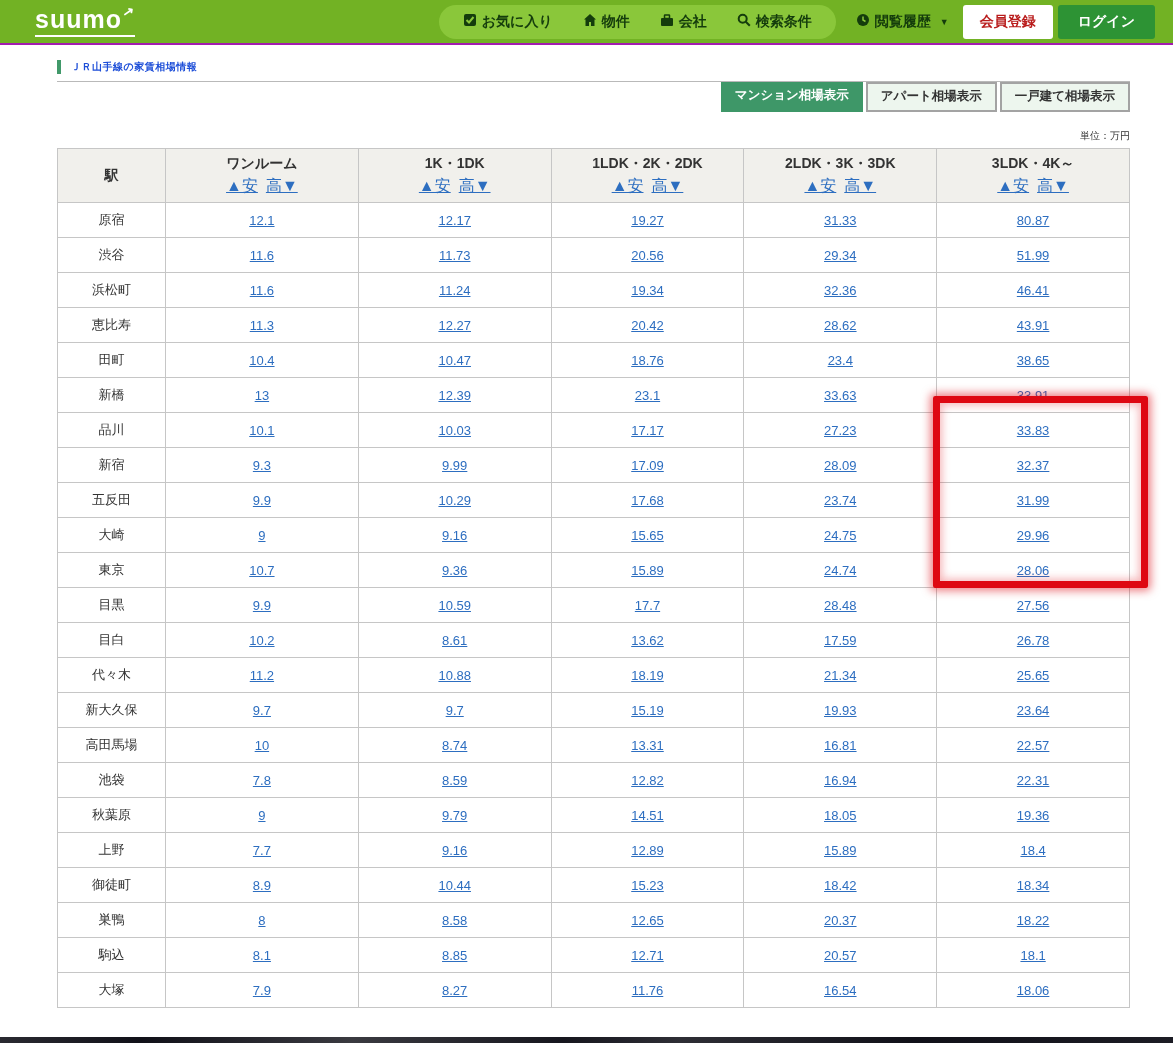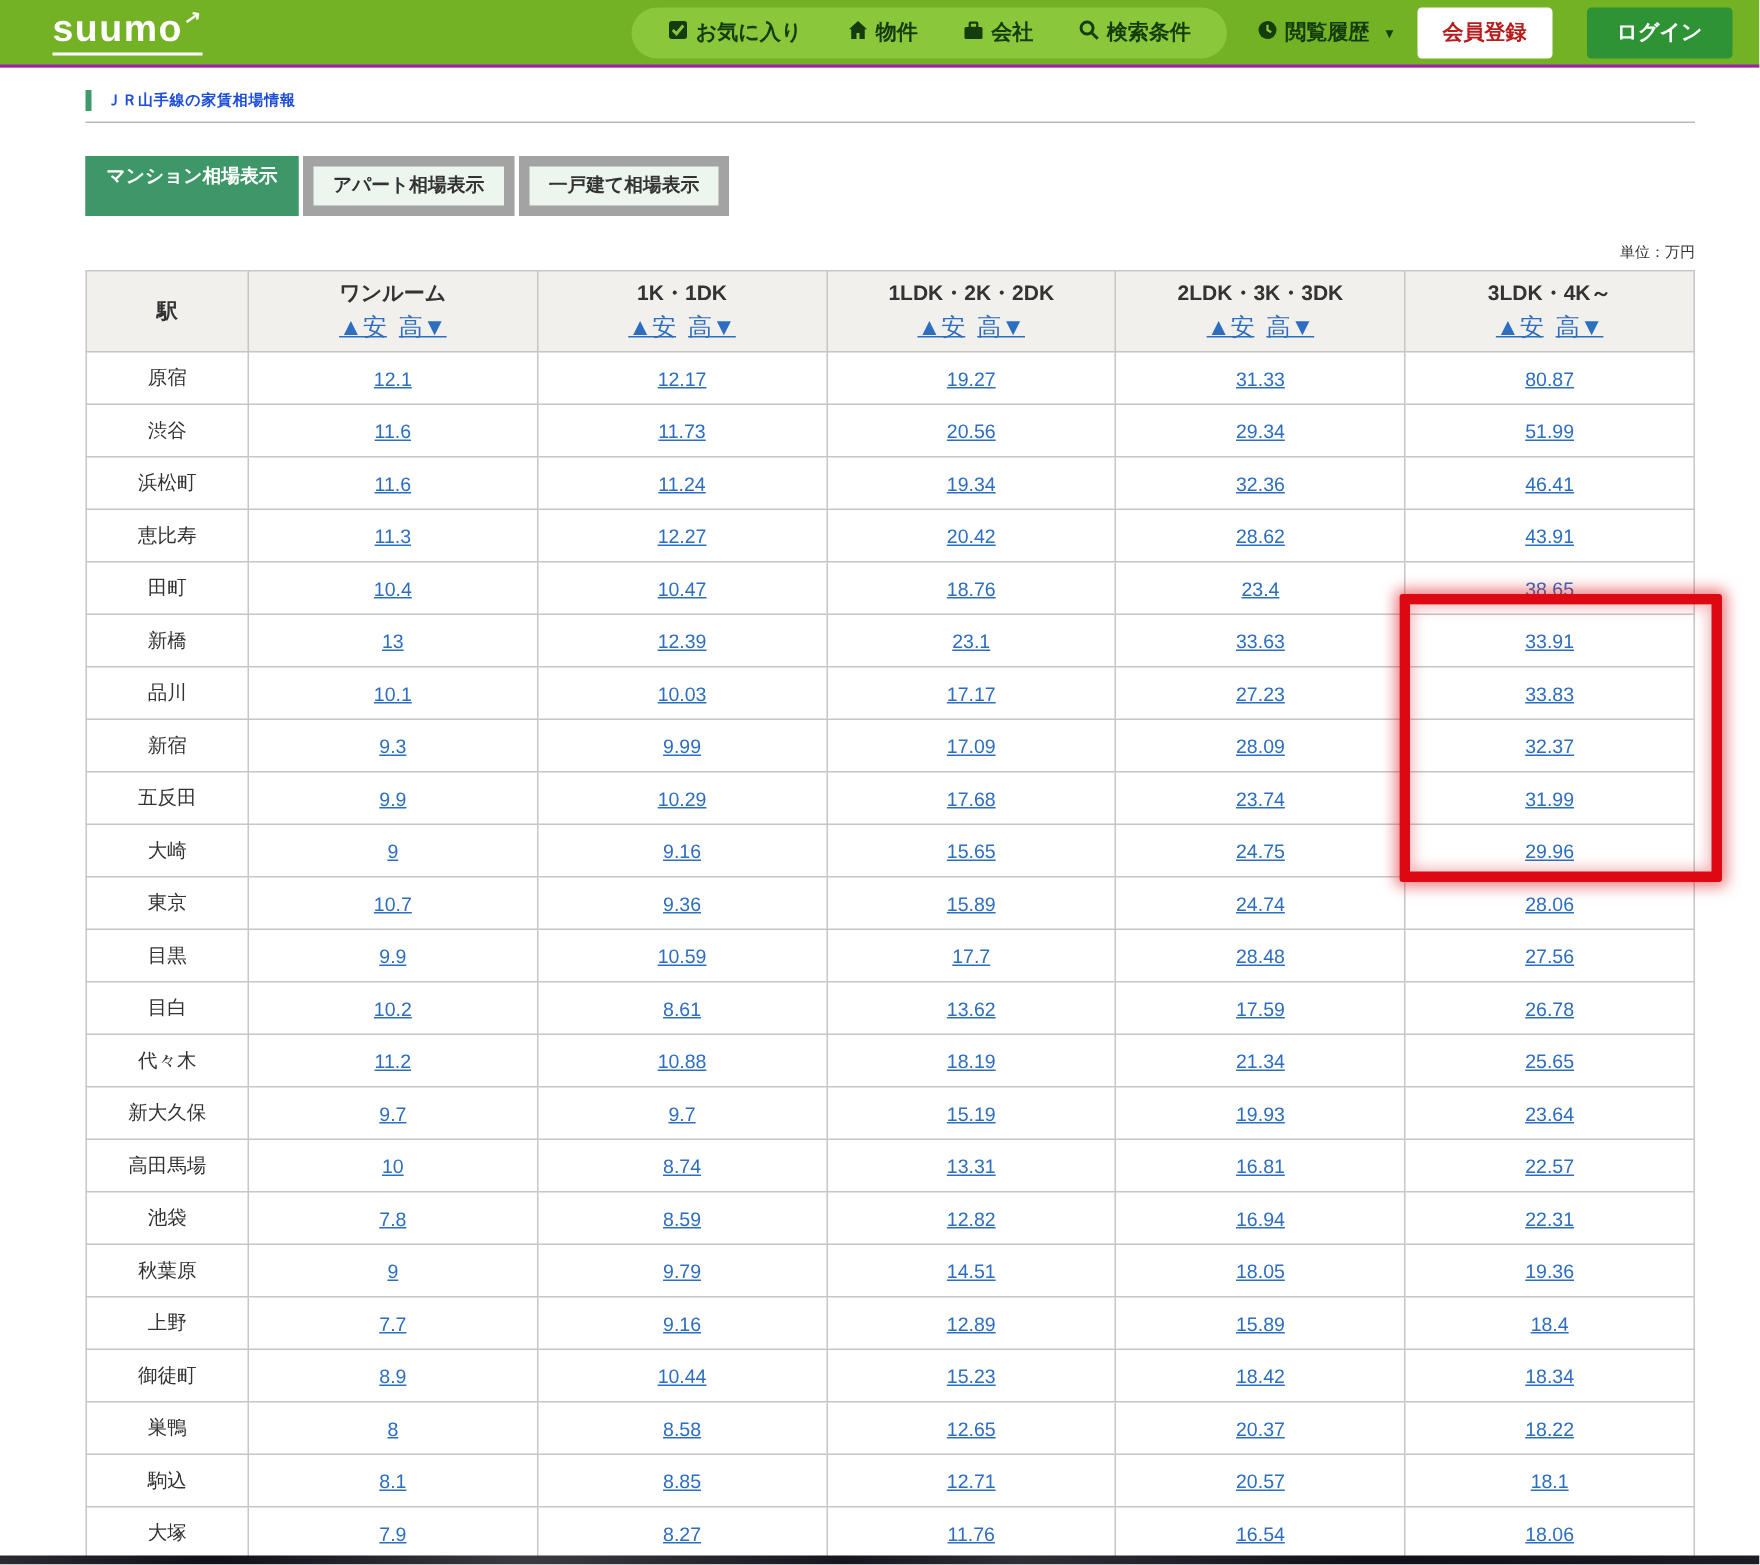--- a/index.html
+++ b/index.html
@@ -28,33 +28,33 @@
     font-size:14px; font-weight:bold; cursor:pointer; white-space:nowrap;
   }
   .history-item { margin:0 14px 0 20px; }
   .history-item .caret { font-size:9px; margin-left:4px; color:#143c0c; }
   .btn-register {
     background:#fff; color:#b91c1c; font-size:14px; font-weight:bold;
     padding:8px 17px; border-radius:3px; cursor:pointer; white-space:nowrap;
   }
   .btn-login {
     background:#2d9334; color:#fff; font-size:14px; font-weight:bold;
-    padding:8px 20px; border-radius:3px; margin-left:23px; cursor:pointer; white-space:nowrap;
+    padding:8px 20px; border-radius:3px; margin-left:5px; cursor:pointer; white-space:nowrap;
   }
   
   .content { margin:15px 43px 0 57px; position:relative; }
   .title-row {
     display:flex; align-items:stretch; border-bottom:1px solid #b9b9b9; padding-bottom:7px;
   }
   .title-accent { width:4px; background:#41996a; margin-right:10px; }
   .page-title { font-size:10px; font-weight:bold; color:#1d4ed8; letter-spacing:0.5px; }
-  .tabs { display:flex; gap:3px; margin-top:22px; }
+  .tabs { display:flex; gap:3px; margin-top:0;justify-content:flex-end; }
   .tab { font-size:12.5px; font-weight:bold; padding:4px 13px 5px; cursor:pointer; white-space:nowrap; }
   .tab.active { background:#3e9768; color:#fff; border:1px solid #3e9768; }
-  .tab.inactive { background:#edf6ee; color:#333; border:7px solid #a3a3a3; }
+  .tab.inactive { background:#edf6ee; color:#333; border:2px solid #a3a3a3; }
   .unit-note { text-align:right; font-size:10px; color:#333; margin:17px 0 5px; }
   
   table.rent { width:100%; border-collapse:collapse; table-layout:fixed; }
   table.rent th, table.rent td { border:1px solid #c6c6c6; text-align:center; padding:0; }
   table.rent thead th { background:#f1f0ec; height:54px; font-size:14px; color:#333; }
   .col-name { font-weight:bold; }
   .sort-links { margin-top:3px; font-size:16px; font-weight:normal; }
   .sort-links a { color:#2d6ec0; text-decoration:underline; cursor:pointer; margin:0 4px; }
   table.rent tbody td { height:35px; font-size:13px; background:#fff; }
   td.station-cell { color:#333; }

